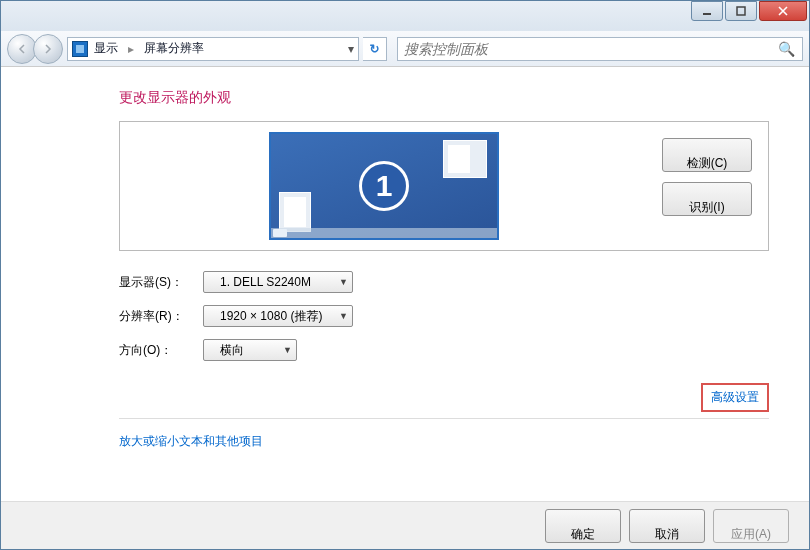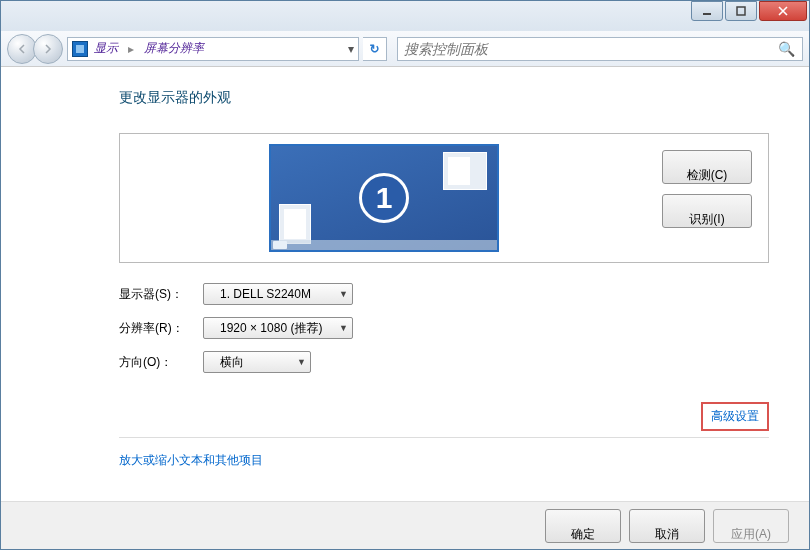--- a/index.html
+++ b/index.html
@@ -14,54 +14,54 @@
 .win-btn svg { display: block; }
 
 
 .navbar { height: 36px; background: linear-gradient(#f7f9fc, #e8eef5); border-bottom: 1px solid #ccc; display: flex; align-items: center; padding: 0 6px; gap: 4px; }
 .nav-circles { display: flex; gap: 0; }
 .nav-circle { width: 30px; height: 30px; border-radius: 50%; background: radial-gradient(circle at 35% 30%, #fff, #d5dde6 55%, #b8c3cf); border: 1px solid #9fb0c0; display: flex; align-items: center; justify-content: center; color: #888; }
 .nav-circle:last-child { margin-left: -4px; }
 .addr-bar { flex: 0 0 292px; height: 24px; background: #fff; border: 1px solid #a8b8c8; display: flex; align-items: center; padding: 0 4px; gap: 6px; }
 .addr-icon { width: 16px; height: 16px; background: #1a6fc4; border: 1px solid #0d4a85; position: relative; }
 .addr-icon::after { content: ""; position: absolute; inset: 3px; background: #8fc4f0; }
-.addr-text { color: #4c1d95; font-style: italic; }
+.addr-text { color: #0f172a; }
 .addr-sep { color: #888; margin: 0 4px; }
 .addr-drop { margin-left: auto; color: #555; }
 .refresh-box { width: 24px; height: 24px; border: 1px solid #a8b8c8; border-left: none; background: #fff; display: flex; align-items: center; justify-content: center; color: #2a7bd0; font-weight: bold; }
 .search-bar { flex: 1; height: 24px; background: #fff; border: 1px solid #a8b8c8; display: flex; align-items: center; padding: 0 6px; margin-left: 6px; }
 .search-bar input { border: none; outline: none; flex: 1; font-style: italic; color: #888; font-size: 14px; }
 .search-icon { color: #2a7bd0; font-size: 14px; }
 
 
 .content { flex: 1; background: #fff; padding: 22px 40px 0 118px; position: relative; }
-.page-title { color: #0c4a6e; font-size: 14px; margin-bottom: 26px; font-weight: normal; }
+.page-title { color: #be185d; font-size: 14px; margin-bottom: 14px; font-weight: normal; }
 
 .monitor-area { border: 1px solid #bababa; padding: 8px; display: flex; margin-bottom: 20px; height: 130px; }
 .monitor-preview { flex: 1; display: flex; align-items: center; justify-content: center; position: relative; }
 .monitor-desktop { width: 230px; height: 108px; background: linear-gradient(160deg, #3b6fb8, #2a5498); border: 2px solid #2a6fc0; position: relative; }
 .monitor-num { position: absolute; left: 50%; top: 50%; transform: translate(-50%, -50%); width: 50px; height: 50px; border-radius: 50%; border: 3px solid #fff; color: #fff; font-size: 30px; font-weight: bold; display: flex; align-items: center; justify-content: center; background: #2a5ca8; }
 .mini-win { position: absolute; background: #e8eef5; border: 1px solid #fff; }
 .mini-win.a { right: 10px; top: 6px; width: 44px; height: 38px; }
 .mini-win.a::before { content:""; position:absolute; left:4px; top:4px; right:16px; bottom:4px; background:#fff; }
 .mini-win.b { left: 8px; bottom: 6px; width: 32px; height: 40px; }
 .mini-win.b::before { content:""; position:absolute; inset:4px; background:#fff; }
 .taskbar { position:absolute; left:0; right:0; bottom:0; height:10px; background: rgba(200,215,230,0.6); }
 .taskbtn { position:absolute; left:2px; bottom:1px; width:14px; height:8px; background:#e8f0f8; border-radius:1px; }
 
 .monitor-btns { width: 120px; display: flex; flex-direction: column; gap: 10px; padding: 8px 8px 0 0; align-items: flex-end; }
 .std-btn { min-width: 90px; height: 24px; background: linear-gradient(#f7f7f7, #e3e3e3); border: 1px solid #929292; border-radius: 3px; font-size: 12px; padding: 16px 10px; cursor: default; }
 .std-btn:disabled { color: #888; border-color: #b0b0b0; background: #f0f0f0; }
 
-.form-rows { display: flex; flex-direction: column; gap: 12px; margin-bottom: 29px; }
+.form-rows { display: flex; flex-direction: column; gap: 12px; margin-bottom: 22px; }
 .form-row { display: flex; align-items: center; gap: 10px; }
 .form-label { width: 74px; }
 .dropdown { height: 22px; background: linear-gradient(#fdfdfd, #e8e8e8); border: 1px solid #8e8e8e; border-radius: 2px; display: flex; align-items: center; padding: 0 4px 0 16px; gap: 6px; cursor: default; }
 .dropdown .arrow { margin-left: auto; font-size: 9px; color: #444; }
-.dd1 { width: 150px; } .dd2 { width: 150px; } .dd3 { width: 108px; }
+.dd1 { width: 150px; } .dd2 { width: 150px; } .dd3 { width: 94px; }
 
 .adv-row { display: flex; justify-content: flex-end; border-bottom: 1px solid #ddd; padding-bottom: 6px; margin-bottom: 14px; }
 .adv-link { color: #0066cc; border: 2px solid #d9534f; padding: 4px 8px; }
 .links { display: flex; flex-direction: column; }
 .link { color: #0066cc; cursor: pointer; }
 
 
 .bottom-bar { height: 48px; background: #f0f0f0; border-top: 1px solid #ddd; display: flex; align-items: center; justify-content: flex-end; padding: 0 20px; gap: 8px; }
 .bottom-bar .std-btn { min-width: 76px; }
 </style>

